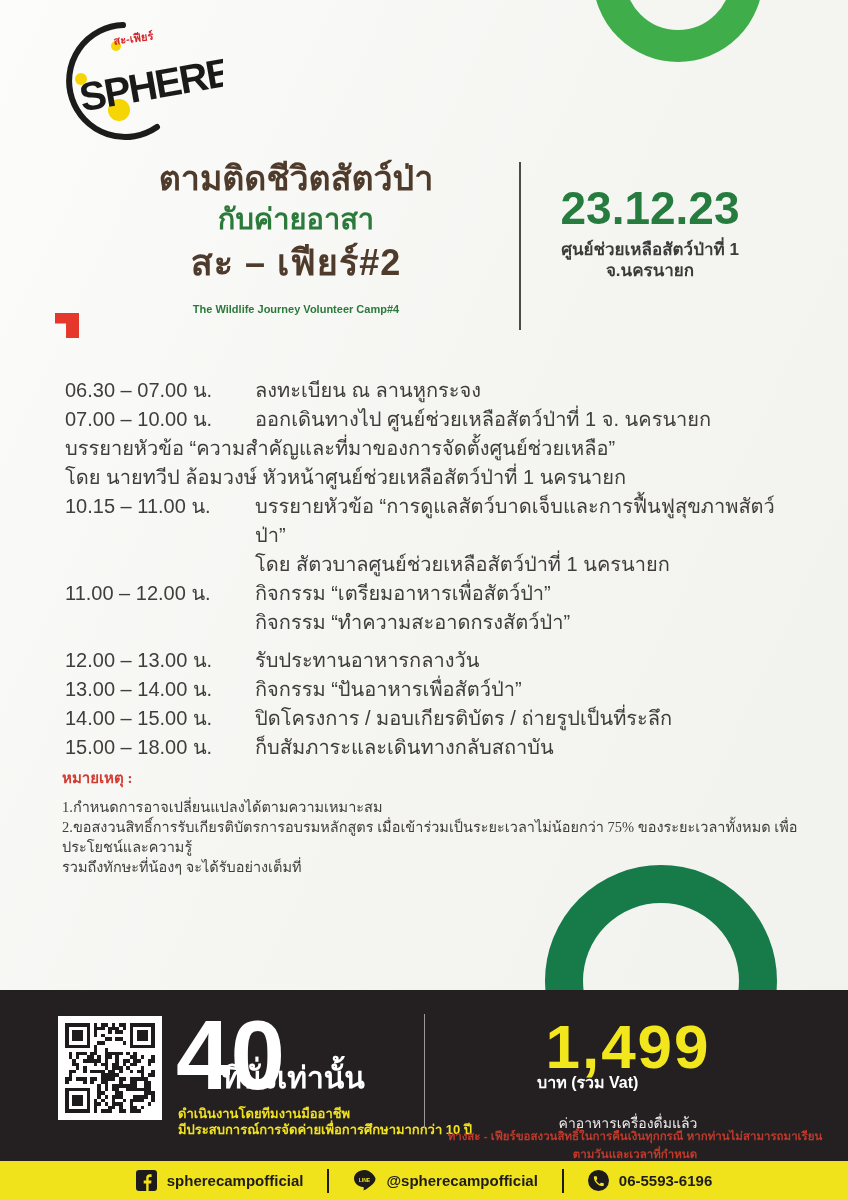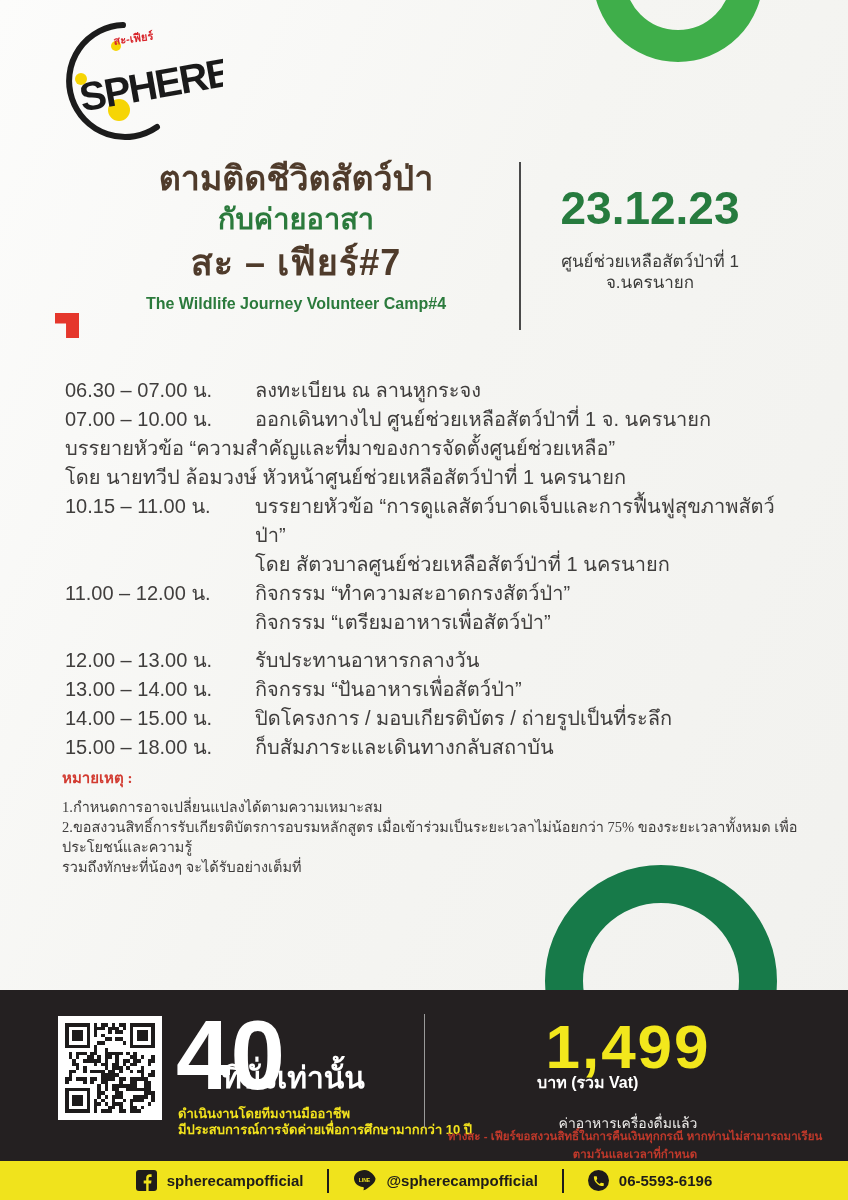--- a/index.html
+++ b/index.html
@@ -16,25 +16,25 @@
   
   .logo{position:absolute;left:28px;top:8px;width:195px;height:140px;}
   
   .corner-mark{position:absolute;left:55px;top:313px;width:24px;height:25px;background:#e5372c;
     clip-path:polygon(0 0,100% 0,100% 100%,46% 100%,46% 42%,0 42%);}
   
   .title-block{position:absolute;left:80px;top:160px;width:432px;text-align:center;}
   .title1{font-size:34px;font-weight:bold;color:#4f3b2b;line-height:1.1;}
   .title2{font-size:29px;font-weight:bold;color:#2b7a3c;margin-top:7px;line-height:1.1;}
   .title3{font-size:36px;font-weight:bold;color:#4f3b2b;margin-top:7px;letter-spacing:1px;line-height:1.1;}
-  .title-en{font-size:16px;font-weight:bold;color:#2b7a3c;margin-top:12px;line-height:1.1;}
+  .title-en{font-size:11px;font-weight:bold;color:#2b7a3c;margin-top:20px;line-height:1.1;}
   .header-divider{position:absolute;left:519px;top:162px;width:2px;height:168px;background:#4a4a4a;}
   .date-block{position:absolute;left:540px;top:185px;width:220px;text-align:center;}
   .date{font-size:46px;font-weight:bold;color:#267b3e;line-height:1;}
-  .loc{font-size:17px;font-weight:normal;color:#3a3a38;line-height:21px;margin-top:20px;}
+  .loc{font-size:17px;font-weight:bold;color:#3a3a38;line-height:21px;margin-top:8px;}
   
   .schedule{position:absolute;left:65px;top:376px;width:730px;font-size:20px;color:#403e3d;}
   .sched-row{display:flex;line-height:29px;}
   .sched-row:nth-child(6){margin-top:9px;}
   .sched-time{width:190px;flex:none;}
   .sched-act{flex:1;}
   
   .notes{position:absolute;left:62px;top:766px;width:740px;font-family:Liberation Serif, serif;}
   .notes-heading{color:#d23b31;font-weight:bold;font-size:15px;margin-bottom:7px;}
   .note-line{font-size:14.5px;color:#403e3d;line-height:20px;}
@@ -78,21 +78,21 @@
       <text x="86" y="37" font-size="11" font-weight="bold" fill="#d8262c" transform="rotate(-8 86 37)">สะ-เฟียร์</text>
       <text x="50" y="96" font-size="40" font-weight="bold" fill="#1a1a1a" letter-spacing="-2" transform="rotate(-10 95 75)">SPHERE</text>
     </svg>
   </div>
 
   <div class="corner-mark"></div>
 
   <div class="title-block">
     <div class="title1">ตามติดชีวิตสัตว์ป่า</div>
     <div class="title2">กับค่ายอาสา</div>
-    <div class="title3">สะ – เฟียร์#7</div>
+    <div class="title3">สะ – เฟียร์#2</div>
     <div class="title-en">The Wildlife Journey Volunteer Camp#4</div>
   </div>
 
   <div class="header-divider"></div>
 
   <div class="date-block">
     <div class="date">23.12.23</div>
     <div class="loc">
       <div>ศูนย์ช่วยเหลือสัตว์ป่าที่ 1</div>
       <div>จ.นครนายก</div>
@@ -121,22 +121,22 @@
       <div class="sched-row">
         <div class="sched-time">10.15 – 11.00 น.</div>
         <div class="sched-act">
           <div>บรรยายหัวข้อ “การดูแลสัตว์บาดเจ็บและการฟื้นฟูสุขภาพสัตว์ป่า”</div>
           <div>โดย สัตวบาลศูนย์ช่วยเหลือสัตว์ป่าที่ 1 นครนายก</div>
         </div>
       </div>
       <div class="sched-row">
         <div class="sched-time">11.00 – 12.00 น.</div>
         <div class="sched-act">
+          <div>กิจกรรม “เตรียมอาหารเพื่อสัตว์ป่า”</div>
           <div>กิจกรรม “ทำความสะอาดกรงสัตว์ป่า”</div>
-          <div>กิจกรรม “เตรียมอาหารเพื่อสัตว์ป่า”</div>
         </div>
       </div>
       <div class="sched-row">
         <div class="sched-time">12.00 – 13.00 น.</div>
         <div class="sched-act">
           <div>รับประทานอาหารกลางวัน</div>
         </div>
       </div>
       <div class="sched-row">
         <div class="sched-time">13.00 – 14.00 น.</div>

